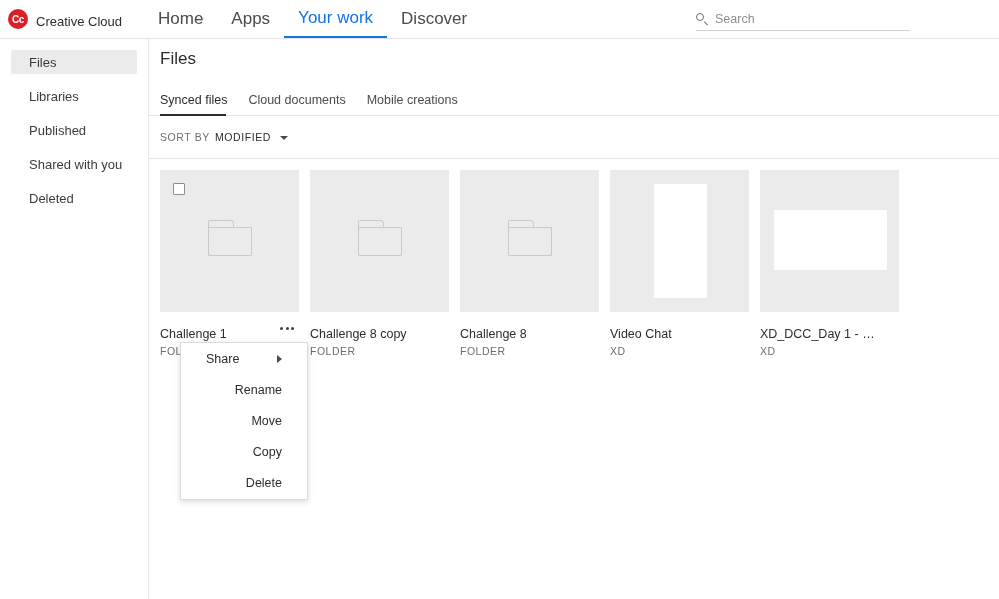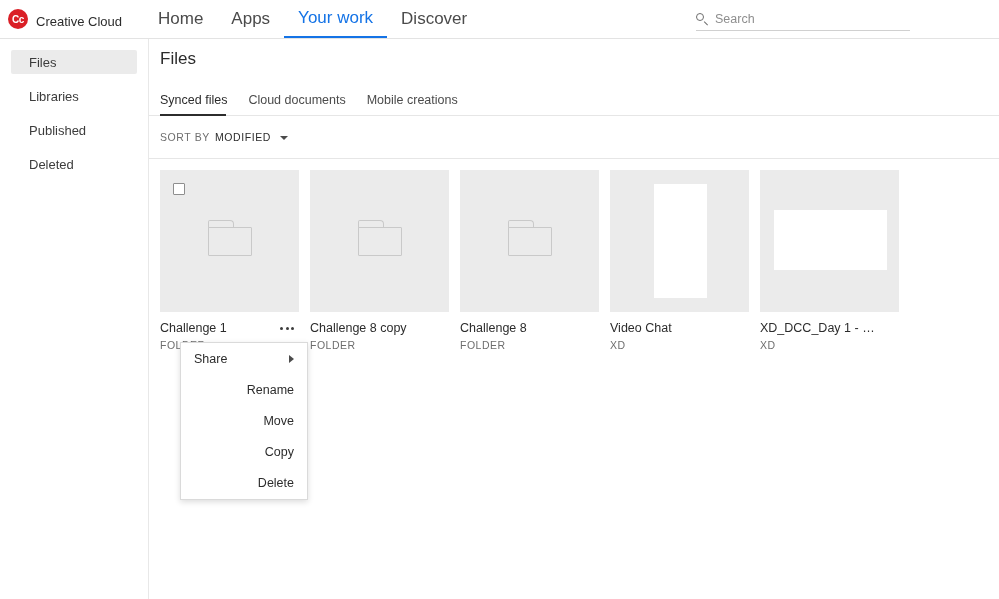--- a/index.html
+++ b/index.html
@@ -293,20 +293,21 @@
   .card-meta {
     padding-top: 9px;
     padding-right: 24px;
   }
   .card-title {
     font-size: 12.5px;
     color: #2c2c2c;
     white-space: nowrap;
     overflow: hidden;
     text-overflow: ellipsis;
+    margin-top: 6px;
   }
   .card-sub {
     font-size: 10.5px;
     letter-spacing: 0.5px;
     color: #6e6e6e;
     text-transform: uppercase;
     margin-top: 4px;
   }
   .more-icon {
     position: absolute;
@@ -330,21 +331,21 @@
 
   
   .context-menu {
     position: absolute;
     left: 20px;
     top: 172px;
     width: 128px;
     background: #fff;
     border: 1px solid #dadada;
     box-shadow: 0 2px 6px rgba(0,0,0,0.14);
-    padding: 5px 4px;
+    padding: 5px 16px;
     box-sizing: border-box;
     z-index: 50;
   }
   .menu-item {
     height: 22px;
     display: flex;
     align-items: center;
     padding: 0 9px 0 9px;
     font-size: 12.5px;
     color: #2c2c2c;
@@ -383,20 +384,21 @@
     <input class="search-input" type="text" placeholder="Search" style="">
   </div>
 </div>
 
 <div class="body-wrap">
 
   <div class="sidebar">
     <div class="side-item active">Files</div>
     <div class="side-item">Libraries</div>
     <div class="side-item">Published</div>
+    <div class="side-item">Shared with you</div>
     <div class="side-item">Deleted</div>
   </div>
 
   <div class="content">
     <h1 class="page-title">Files</h1>
 
     <div class="tabs">
       <div class="tab active">Synced files</div>
       <div class="tab">Cloud documents</div>
       <div class="tab">Mobile creations</div>

